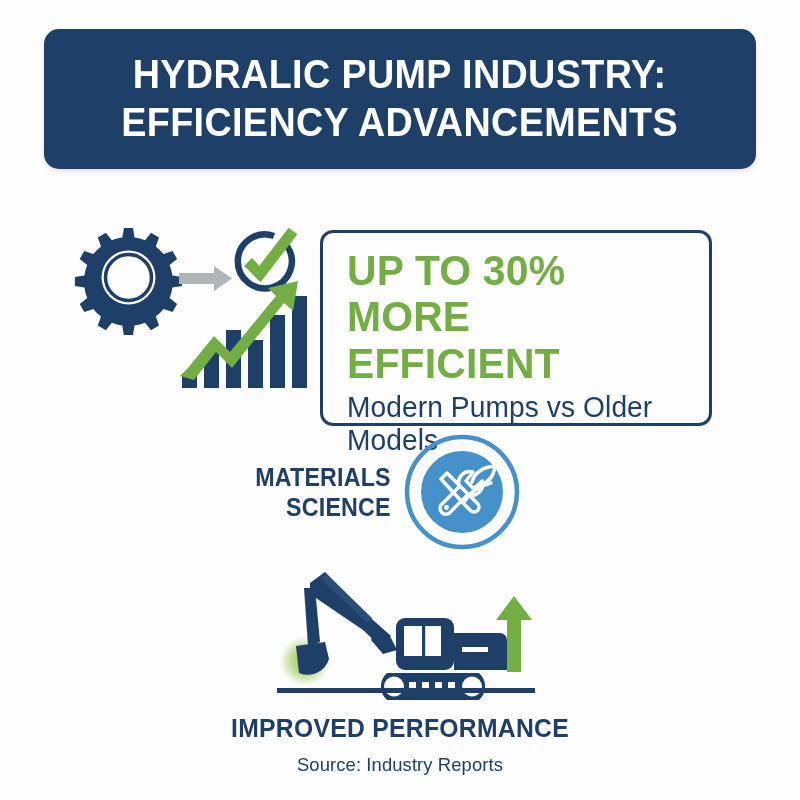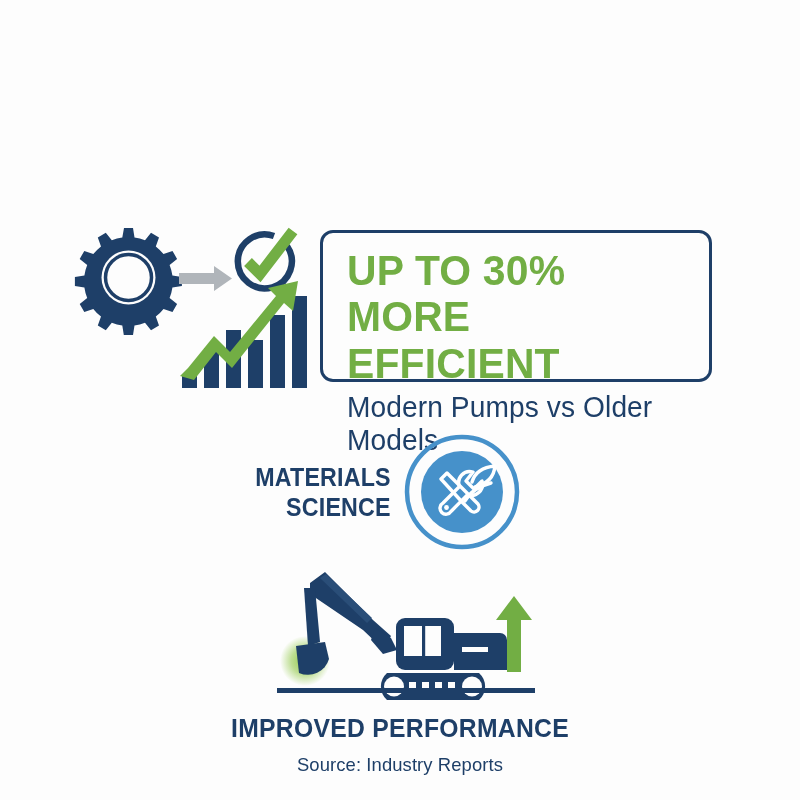--- a/index.html
+++ b/index.html
@@ -51,21 +51,21 @@
     width: 250px;
     height: 175px;
   }
 
   
   .callout-box {
     position: absolute;
     left: 320px;
     top: 230px;
     width: 392px;
-    height: 152px;
+    height: 196px;
     border: 3px solid #1e3f68;
     border-radius: 13px;
     background: #fdfdfd;
     box-sizing: border-box;
     padding: 14px 0 0 24px;
   }
   .callout-line1, .callout-line2 {
     color: #72ae44;
     font-family: "Liberation Sans Narrow", "Liberation Sans", sans-serif;
     font-weight: bold;
@@ -152,20 +152,24 @@
     font-size: 19px;
     letter-spacing: 0.1px;
     transform: scaleX(0.97);
   }
 </style>
 </head>
 <body>
 
 <div id="infographic">
 
+  <div class="header-band">
+    <div class="header-title">HYDRALIC PUMP INDUSTRY:
+EFFICIENCY ADVANCEMENTS</div>
+  </div>
 
   <div class="icon-cluster">
     <svg viewBox="0 0 250 175" width="250" height="175">
 
       <g>
         <path fill="#1e3f68" d="
           M62,10
           l9,0 l1.5,9.5 a44,44 0 0 1 10.5,2.8 l6,-7.5 l8,4.6 l-3.2,9
           a44,44 0 0 1 7.7,7.7 l9,-3.2 l4.6,8 l-7.5,6
           a44,44 0 0 1 2.8,10.5 l9.5,1.5 l0,9.2 l-9.5,1.5

